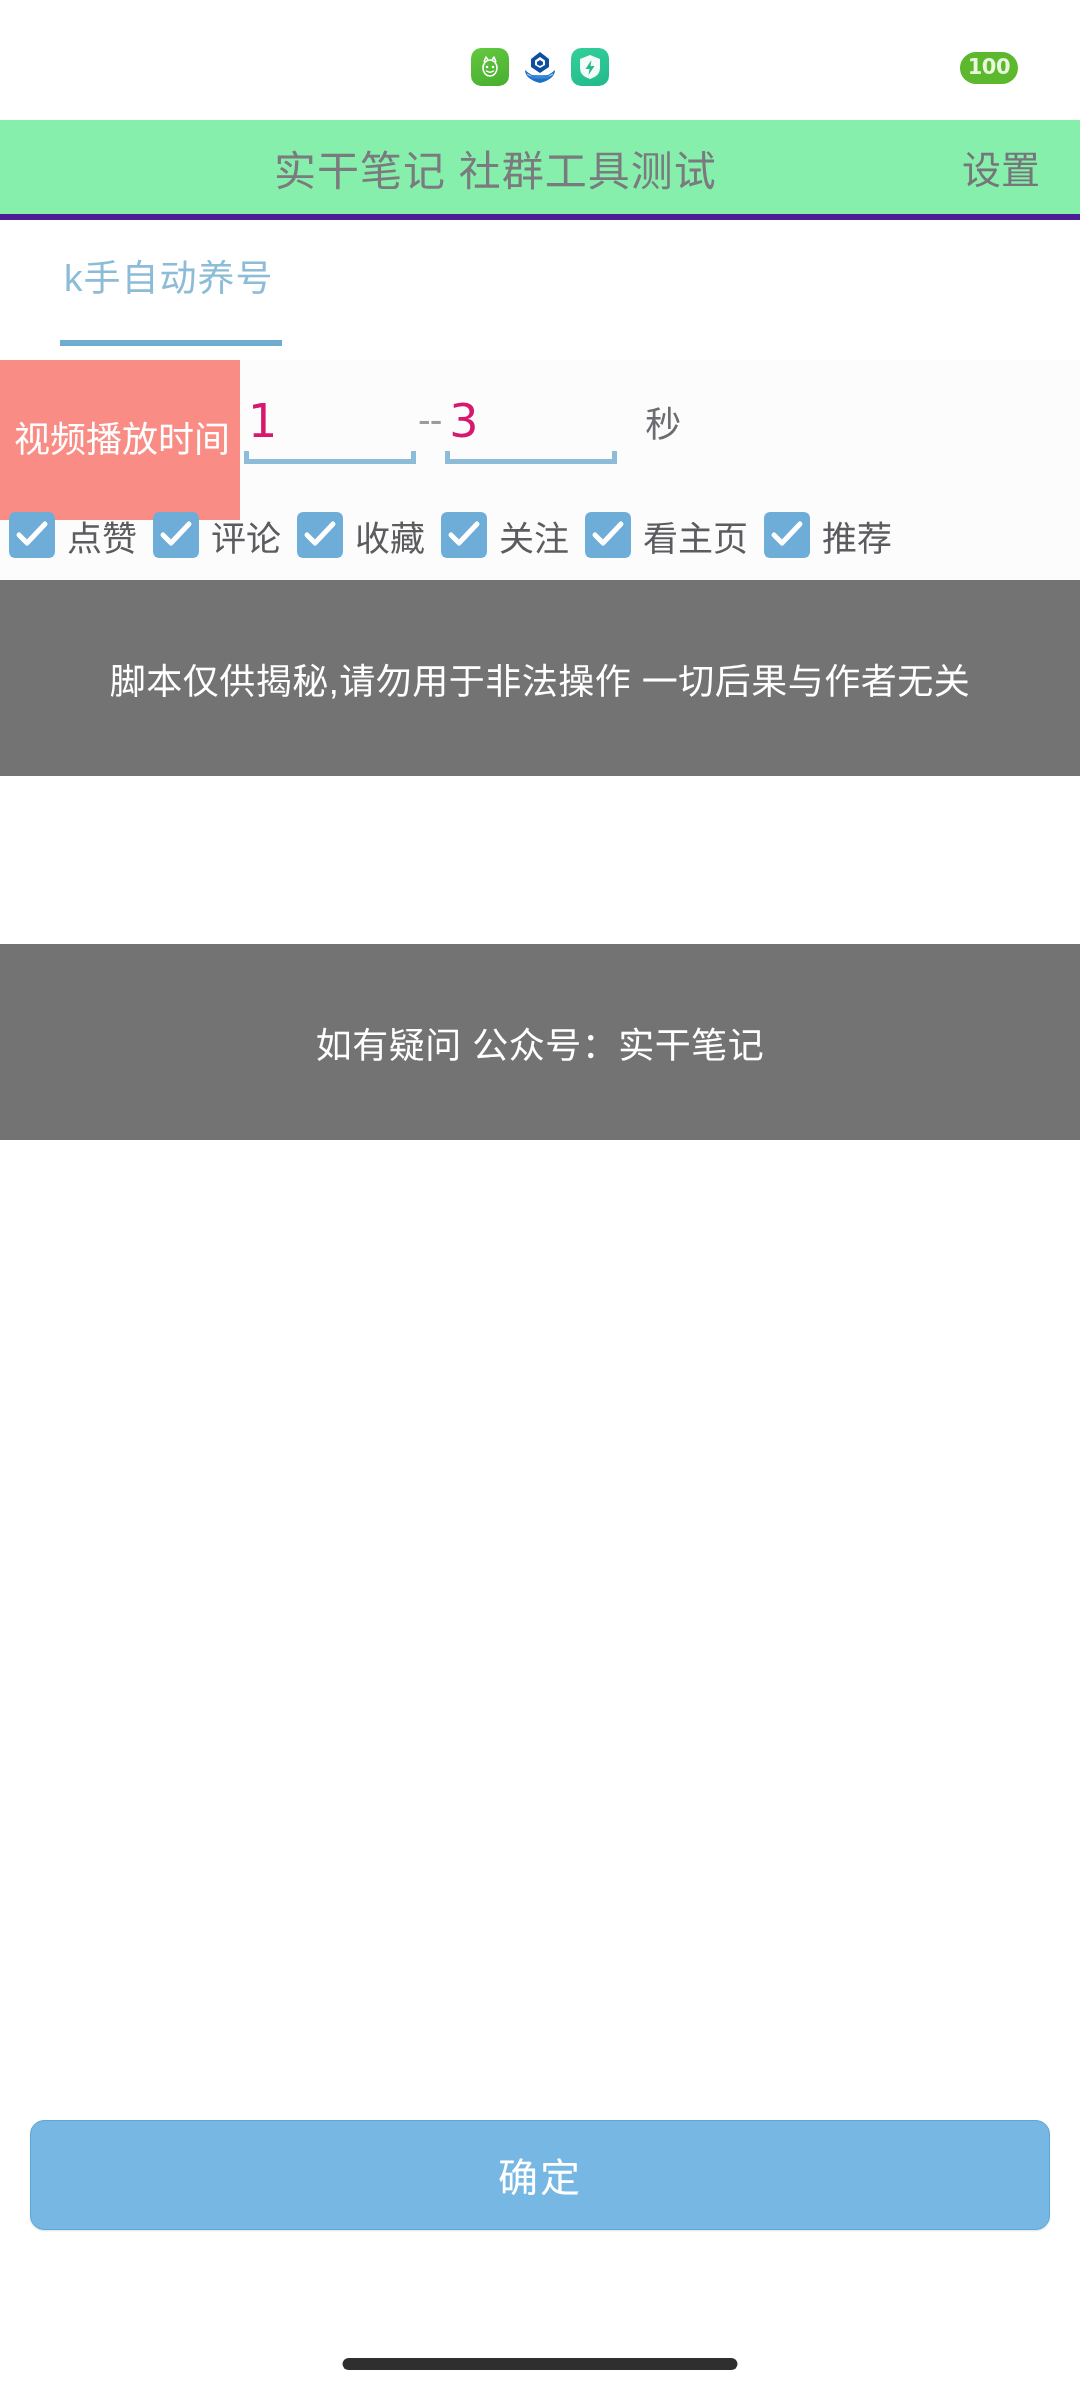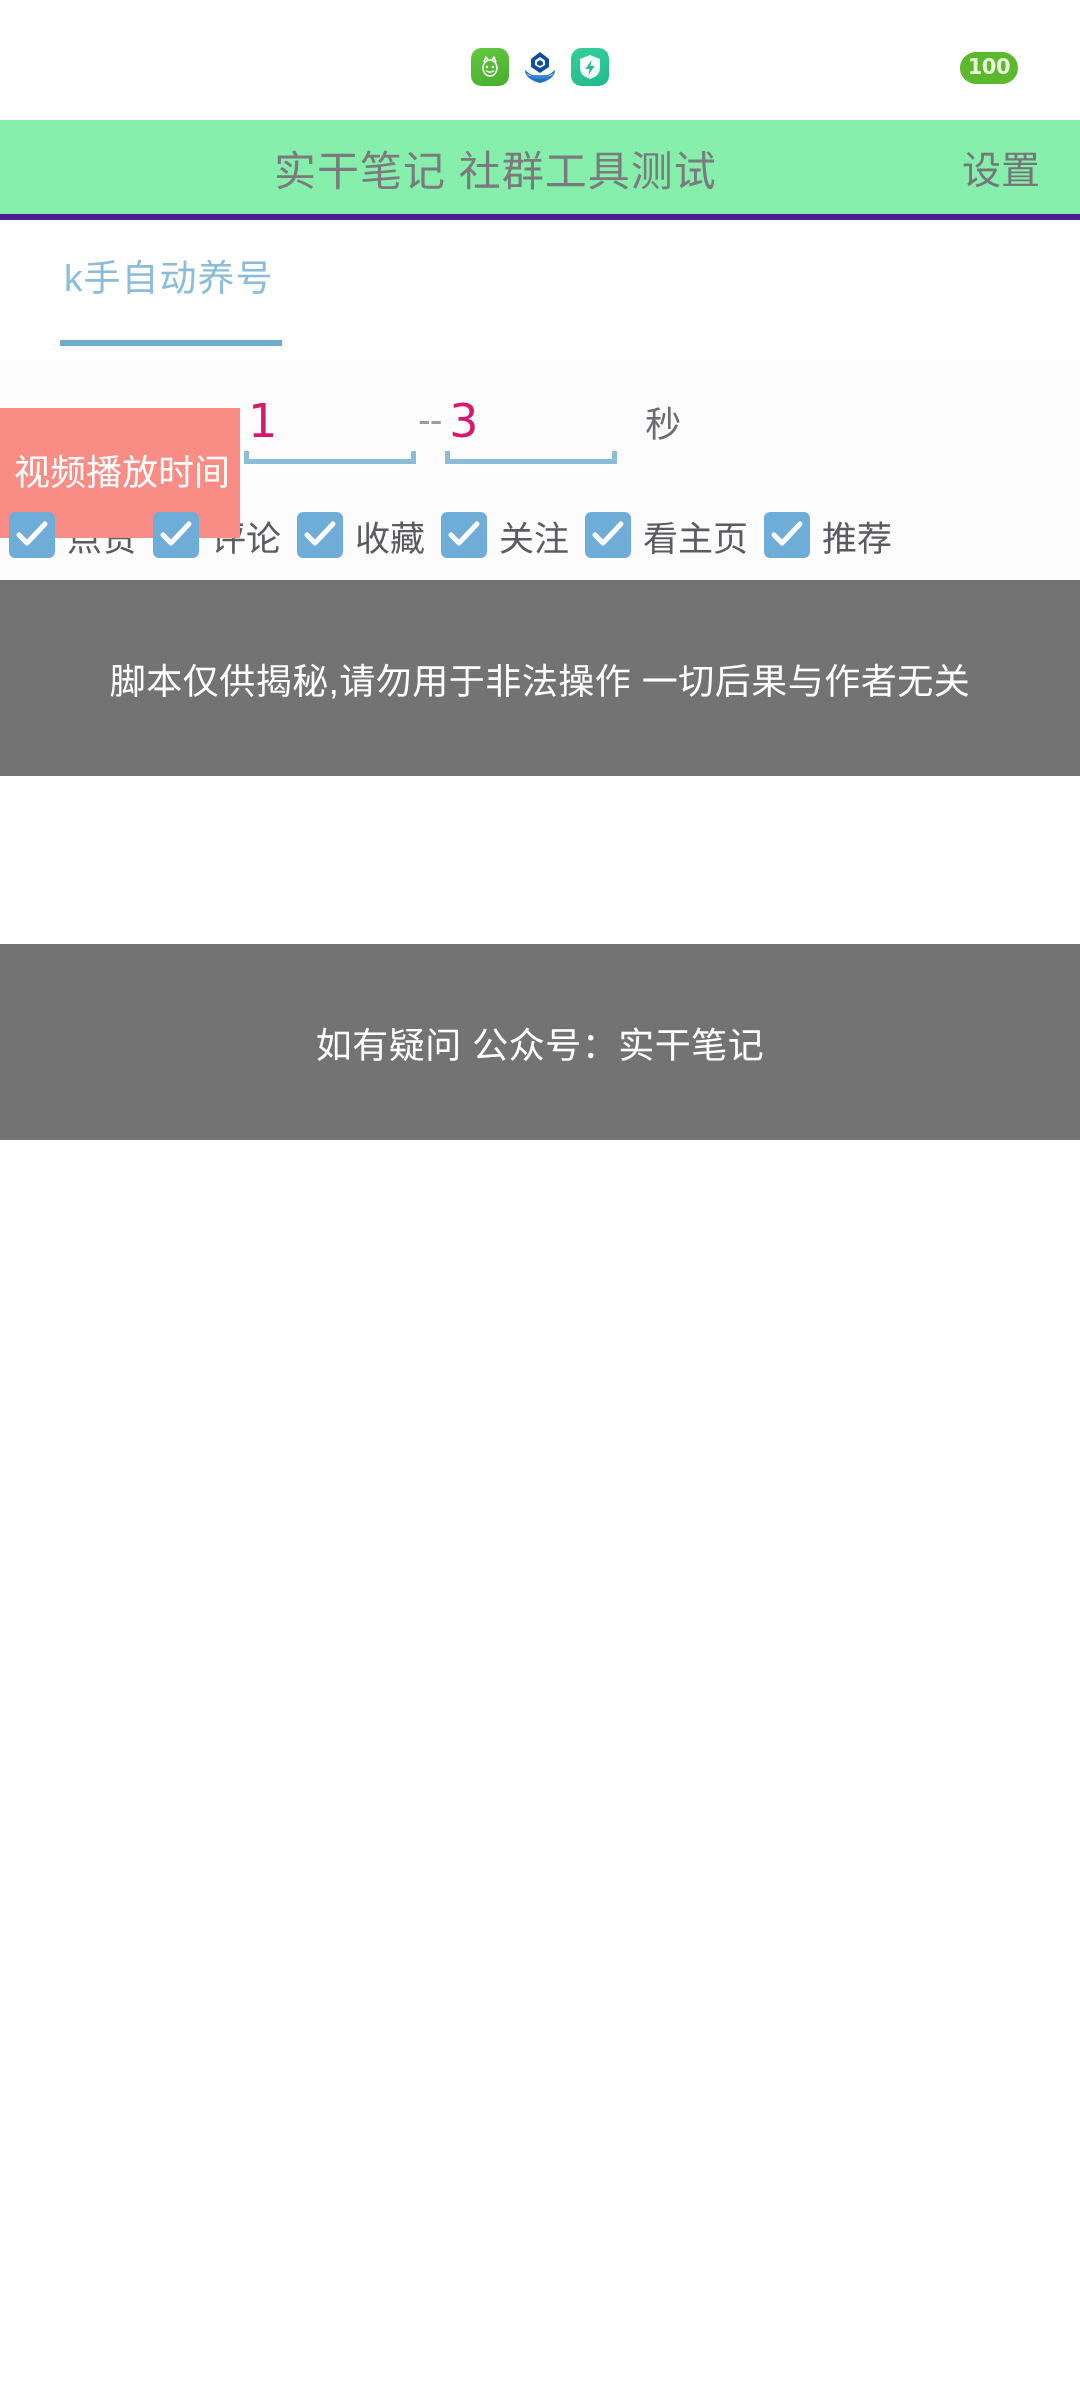--- a/index.html
+++ b/index.html
@@ -136,24 +136,23 @@
     display:flex;
     align-items:flex-start;
   }
   .param-label {
     background:#fa8c86;
     color:#ffffff;
     font-size:36px;
     line-height:1;
     padding:29px 10px 30px 14px;
     white-space:nowrap;
-    height:130px;
-    display:flex;
-    align-items:center;
-    margin-top:48px;
+    height:160px;
+    display:flex;
+    align-items:center;
   }
   .field {
     position:relative;
     width:178px;
     height:130px;
     display:flex;
     align-items:center;
     cursor:text;
   }
   .field-value {
@@ -431,14 +430,18 @@
       <div class="banner">脚本仅供揭秘,请勿用于非法操作 一切后果与作者无关</div>
       <div class="banner-gap"></div>
       <div class="banner-gap"></div>
       <div class="banner-gap"></div>
       <div class="banner">如有疑问 公众号：实干笔记</div>
     </div>
 
     <div class="spacer"></div>
   </div>
 
+  <div class="footer">
+    <div class="confirm-btn">确定</div>
+    <div class="gesture-bar"></div>
+  </div>
 
 </div>
 
 </body></html>

